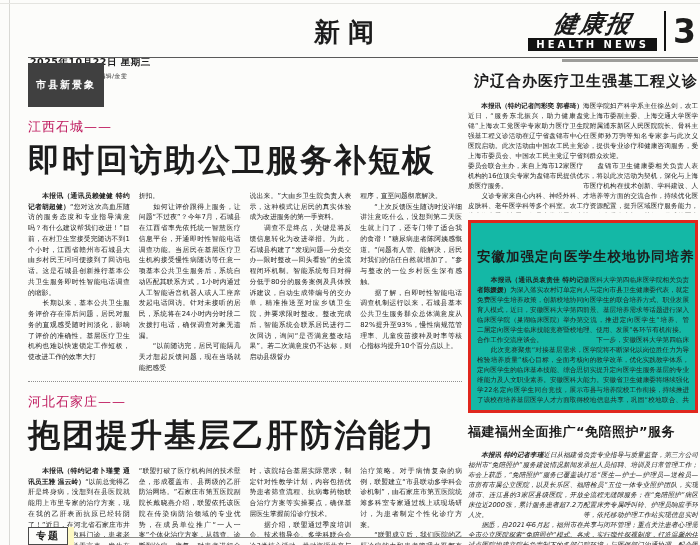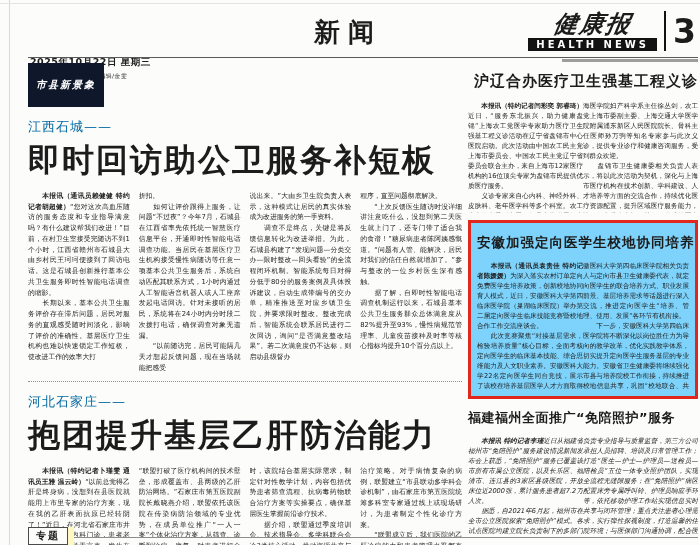--- a/index.html
+++ b/index.html
@@ -26,41 +26,41 @@
     font-size:24px; transform:skewX(-10deg); line-height:1.1; letter-spacing:2px; }
   .mast-bar { background:#121212; color:#fff; font-size:10px; font-weight:bold;
     letter-spacing:3px; padding:1px 8px; margin-top:1px; }
   .mast-num { font-size:33px; font-weight:900; border-left:2px solid #121212;
     margin-left:7px; padding-left:7px; display:flex; align-items:center; }
   .hdr-rule  { position:absolute; left:28px; top:57px; width:670px; height:1px; background:#5a5a5a; }
   .mast-rule { position:absolute; right:2px; top:59px; width:136px; height:3px; background:#9d9d9a; }
 
   
   .left-region { position:absolute; left:28px; top:63px; width:434px; }
-  .section-label { display:inline-block; background:#0f172a; color:#fff; font-size:10px;
-    font-weight:bold; font-style:italic; letter-spacing:2px; padding:15px 8px;
+  .section-label { display:inline-block; background:#404040; color:#fff; font-size:10px;
+    font-weight:bold; letter-spacing:2px; padding:15px 8px;
     font-family:"DejaVu Serif","Liberation Serif",serif; }
-  .kicker { font-size:13px; color:#0369a1; letter-spacing:1px; margin-top:11px; }
+  .kicker { font-size:13px; color:#be185d; letter-spacing:1px; margin-top:11px; }
   .headline-xl { font-size:32px; font-weight:900; letter-spacing:2px; margin-top:3px; white-space:nowrap; }
   .body-cols { display:flex; gap:9px; margin-top:8px; }
   .col { flex:1; font-size:6.8px; line-height:1.58; text-align:justify;
     overflow:hidden; white-space:pre-wrap; color:#222; }
   .cols-tall .col { height:180px; }
   .cols-short .col { height:100px; }
   .col b { font-weight:bold; }
   .dotted-rule { border-top:1.5px dotted #8f8f8f; margin:10px 0 2px; }
 
   
   .right-region { position:absolute; left:468px; top:63px; width:230px; }
   .headline-md { font-size:15px; font-weight:900; text-align:right; letter-spacing:1px;
     margin:9px 0 10px; white-space:nowrap; }
   .rcols { display:flex; gap:0; }
   .rcols .col { font-size:6.6px; line-height:1.52; }
   .huliao-body .col { height:112px; }
-  .red-box { border:3px solid var(--highlight-red,#e02a20); margin-top:7px; padding:3px 6px 7px; background:#7dd3fc; }
+  .red-box { border:3px solid var(--highlight-red,#e02a20); margin-top:7px; padding:17px 6px 7px; background:#14b8a6; }
   .red-box .headline-md { font-size:13.5px; margin:8px 0 9px; }
   .anhui-body .col { height:128px; }
   .headline-sm { font-size:13px; font-weight:900; text-align:left; letter-spacing:.5px;
     margin:10px 0 9px; white-space:nowrap; }
   .fujian-body .col { height:100px;font-style:italic; }
 
   
   .page-bottom-rule { position:absolute; left:28px; right:2px; bottom:7px; height:1px; background:#8c8c88; }
   .footer-label { position:absolute; left:28px; bottom:0; display:flex; align-items:center;
     background:#fef9c3; padding-right:6px; }

